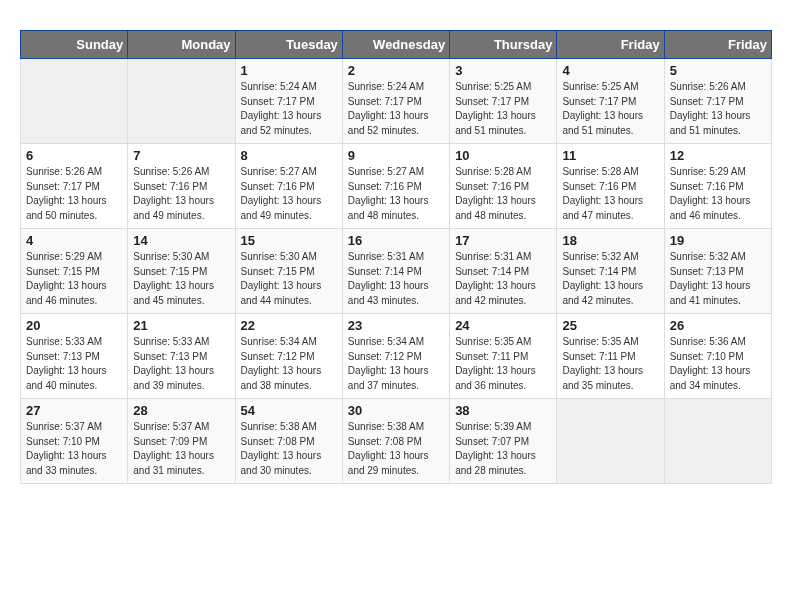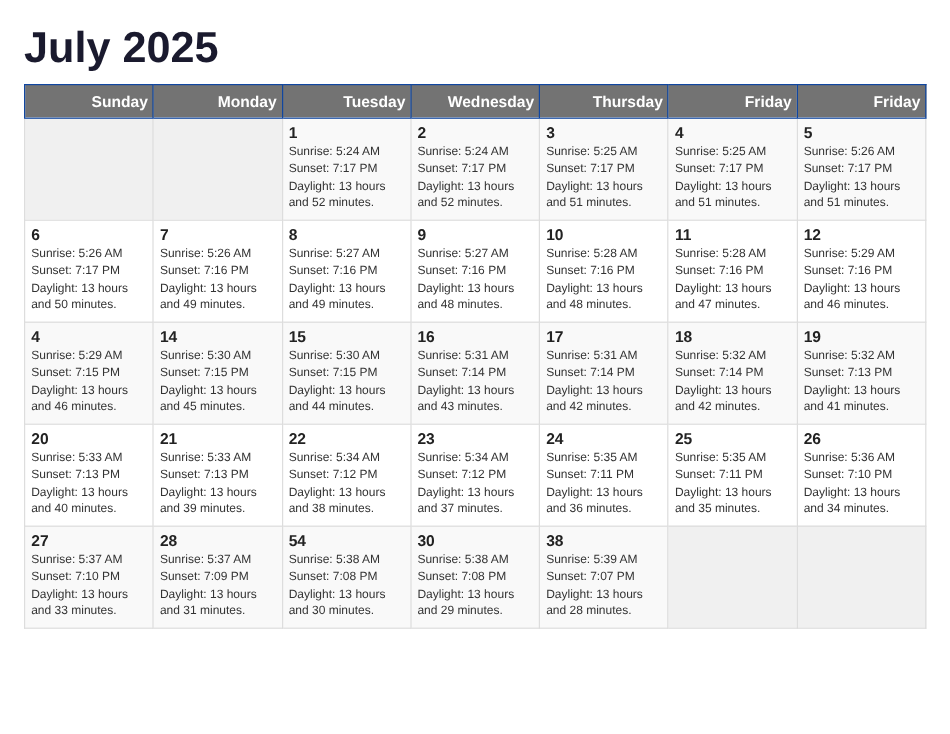--- a/index.html
+++ b/index.html
@@ -92,21 +92,20 @@
     }
     .empty-cell {
       background: #f0f0f0 !important;
     }
   </style>
 </head>
 <body>
 
 <div class="header">
   <div class="title-block">
-    <div class="month-title">July 2025</div>
   </div>
 </div>
 
 <table class="calendar">
   <thead>
     <tr>
     <th>Sunday</th>
         <th>Monday</th>
         <th>Tuesday</th>
         <th>Wednesday</th>

